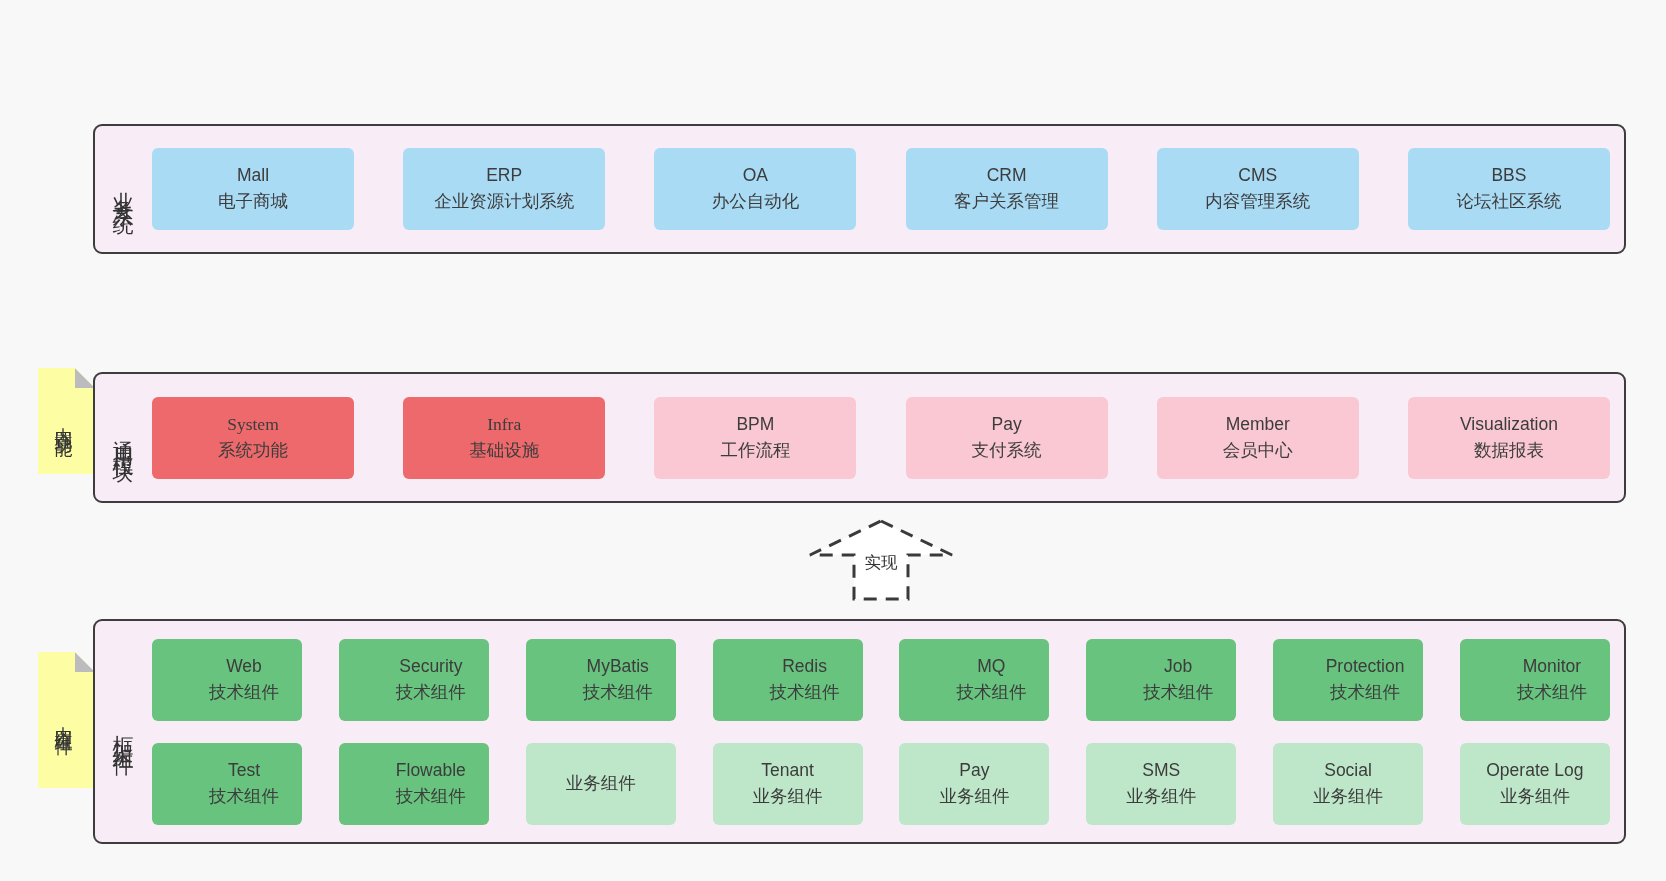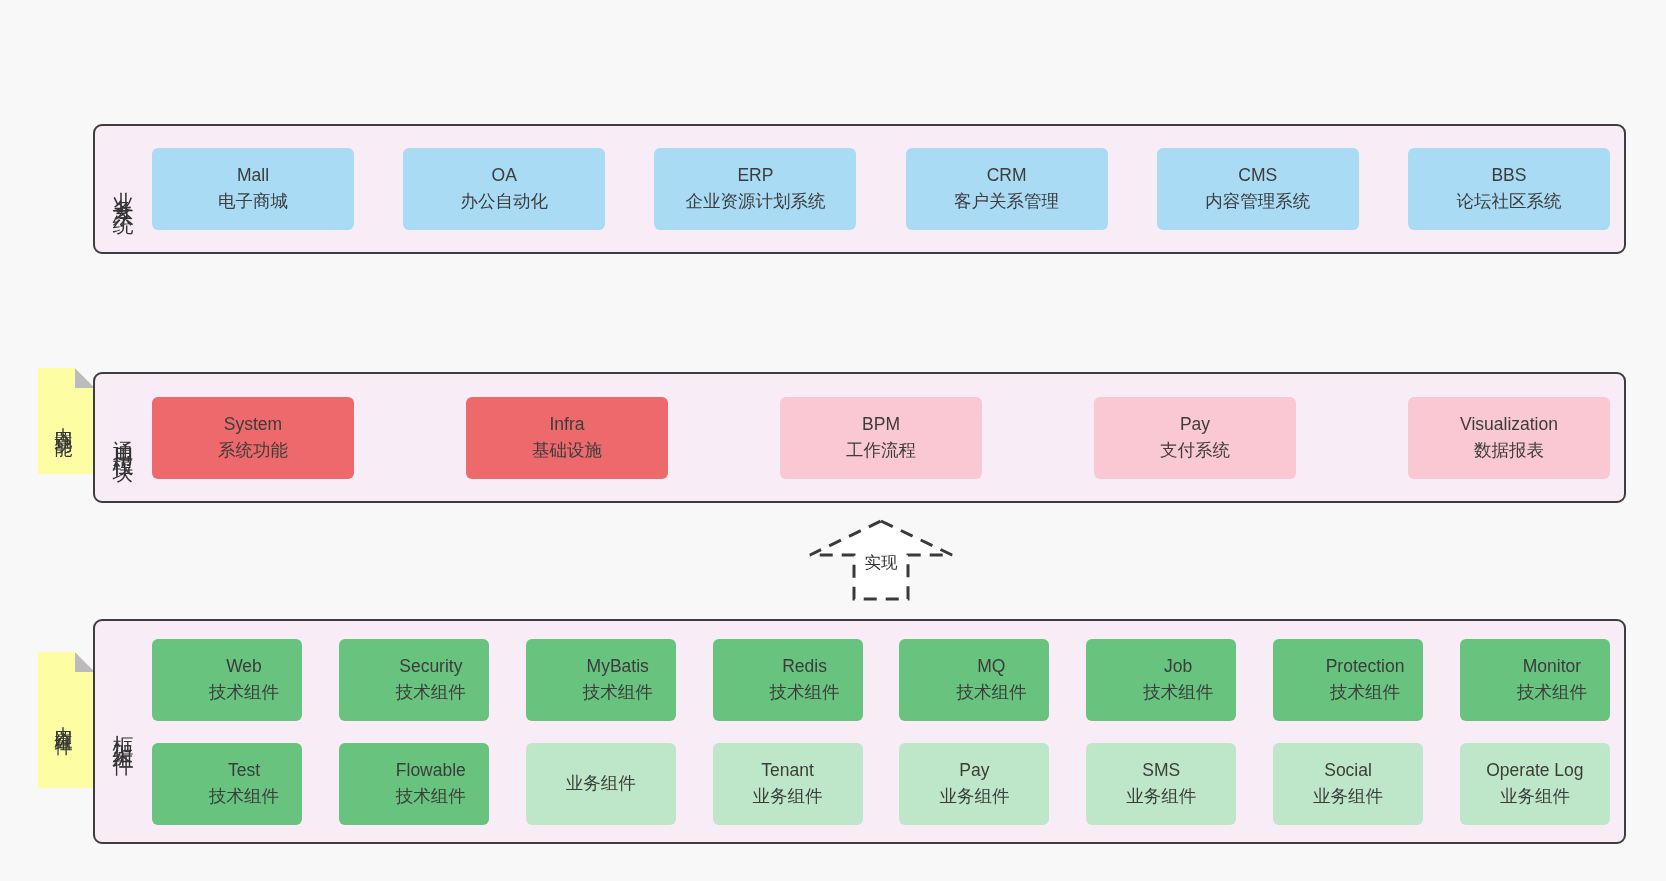--- a/index.html
+++ b/index.html
@@ -14,21 +14,21 @@
   .layer-content{position:absolute;left:57px;right:14px;top:0;bottom:0;display:flex;flex-direction:column;
          justify-content:center;gap:22px;}
   .box-row{display:flex;justify-content:space-between;align-items:center;gap:34px;}
 
   
   .box{height:82px;border-radius:6px;display:flex;flex-direction:column;align-items:center;justify-content:center;
        text-align:center;font-size:17.5px;line-height:1.48;padding:0 6px;box-sizing:border-box;}
   .w202{flex:0 0 202px;}
   .w150{flex:0 0 150px;}
   .c-blue{background:var(--box-blue,#a9dbf4);}
-  .c-red{background:var(--box-red,#ee696b);}
+  .c-red{background:var(--box-red,#ee696b);font-family:Liberation Serif, serif;}
   .c-pink{background:var(--box-pink,#f9c8d2);}
   .c-green{background:var(--box-green,#67c37d);padding-left:40px;}
   .c-lightgreen{background:var(--box-lightgreen,#bee7c9);}
   .box-name{display:block;}
   .layer-components .box-name{max-width:126px;}
 
   
   .note{position:absolute;left:38px;width:57px;background:var(--note-yellow,#fdfda4);z-index:1;
         clip-path:polygon(0 0,calc(100% - 20px) 0,100% 20px,100% 100%,0 100%);
         display:flex;align-items:center;justify-content:center;}
@@ -59,26 +59,26 @@
 
   <section class="layer" style="top:124px;height:130px;">
     <div class="layer-label">业务系统</div>
     <div class="layer-content">
         <div class="box-row">
           <div class="box w202 c-blue">
             <span class="box-name">Mall</span>
             <span class="box-sub">电子商城</span>
           </div>
           <div class="box w202 c-blue">
+            <span class="box-name">ERP</span>
+            <span class="box-sub">企业资源计划系统</span>
+          </div>
+          <div class="box w202 c-blue">
             <span class="box-name">OA</span>
             <span class="box-sub">办公自动化</span>
-          </div>
-          <div class="box w202 c-blue">
-            <span class="box-name">ERP</span>
-            <span class="box-sub">企业资源计划系统</span>
           </div>
           <div class="box w202 c-blue">
             <span class="box-name">CRM</span>
             <span class="box-sub">客户关系管理</span>
           </div>
           <div class="box w202 c-blue">
             <span class="box-name">CMS</span>
             <span class="box-sub">内容管理系统</span>
           </div>
           <div class="box w202 c-blue">
@@ -102,20 +102,24 @@
             <span class="box-name">Infra</span>
             <span class="box-sub">基础设施</span>
           </div>
           <div class="box w202 c-pink">
             <span class="box-name">BPM</span>
             <span class="box-sub">工作流程</span>
           </div>
           <div class="box w202 c-pink">
             <span class="box-name">Pay</span>
             <span class="box-sub">支付系统</span>
+          </div>
+          <div class="box w202 c-pink">
+            <span class="box-name">Member</span>
+            <span class="box-sub">会员中心</span>
           </div>
           <div class="box w202 c-pink">
             <span class="box-name">Visualization</span>
             <span class="box-sub">数据报表</span>
           </div>
         </div>
       </div>
   </section>
 
   <div class="arrow" style="left:808px;top:519px;">

